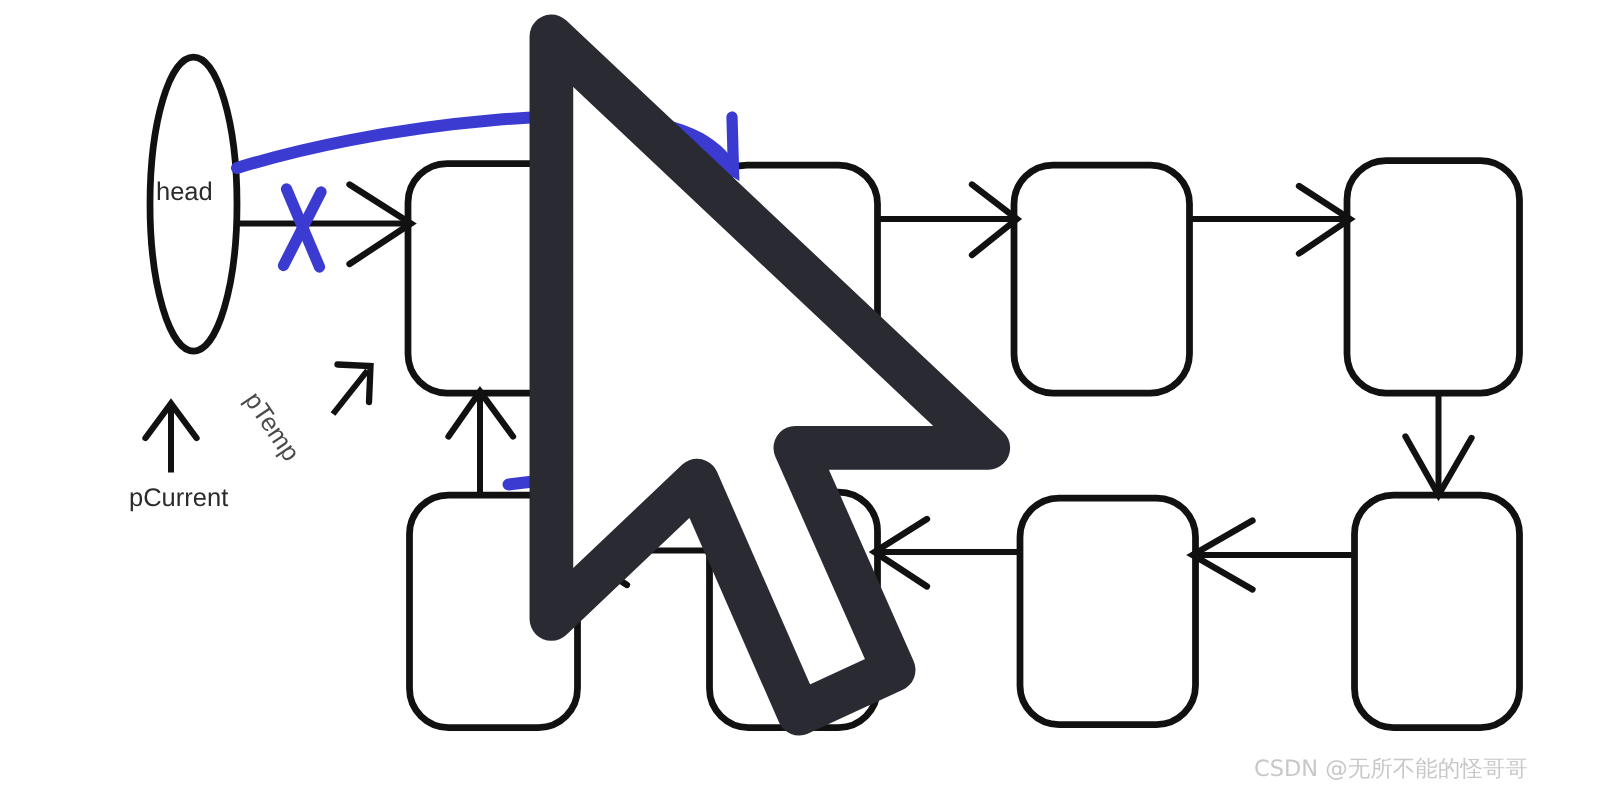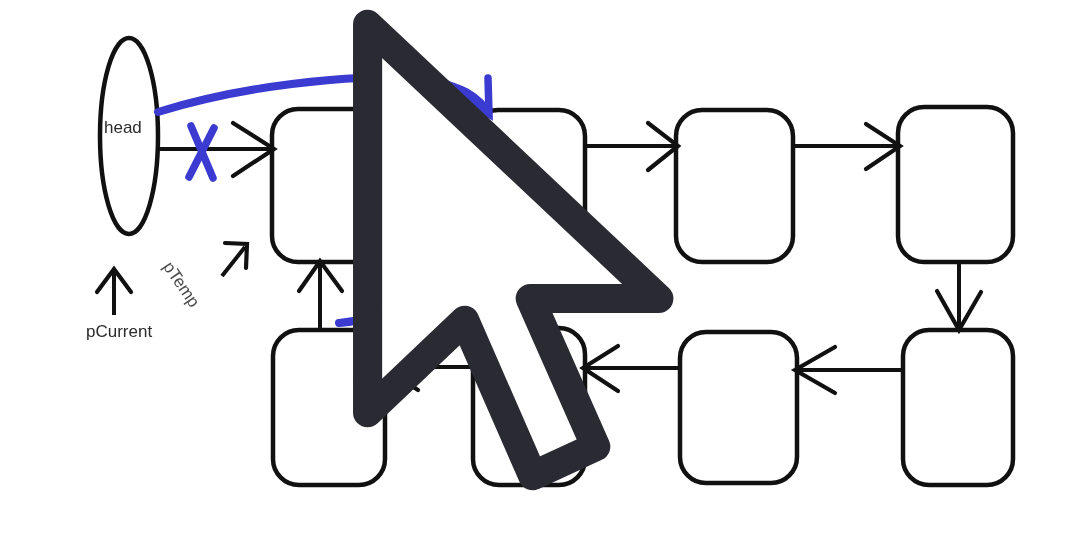--- a/index.html
+++ b/index.html
@@ -129,18 +129,19 @@
       <path class="link-head" d="M225,243 L247,244 L246,268"></path>
     </g>
   </svg>
 
   <div class="label-text" id="head-label">head</div>
 
   <div class="label-text" id="pcurrent-label">pCurrent</div>
 
   <div class="label-text" id="ptemp-label">pTemp</div>
 
+  <div id="watermark">CSDN @无所不能的怪哥哥</div>
 
   <svg id="cursor" viewBox="0 0 16 22">
     <path d="M1,1 L1,17 L5,13.2 L7.8,19.6 L10.4,18.4 L7.7,12.3 L13,12.3 Z" fill="#ffffff" stroke="#2a2a33" stroke-width="1.2" stroke-linejoin="round"></path>
   </svg>
 
 </div>
 
 </body></html>

